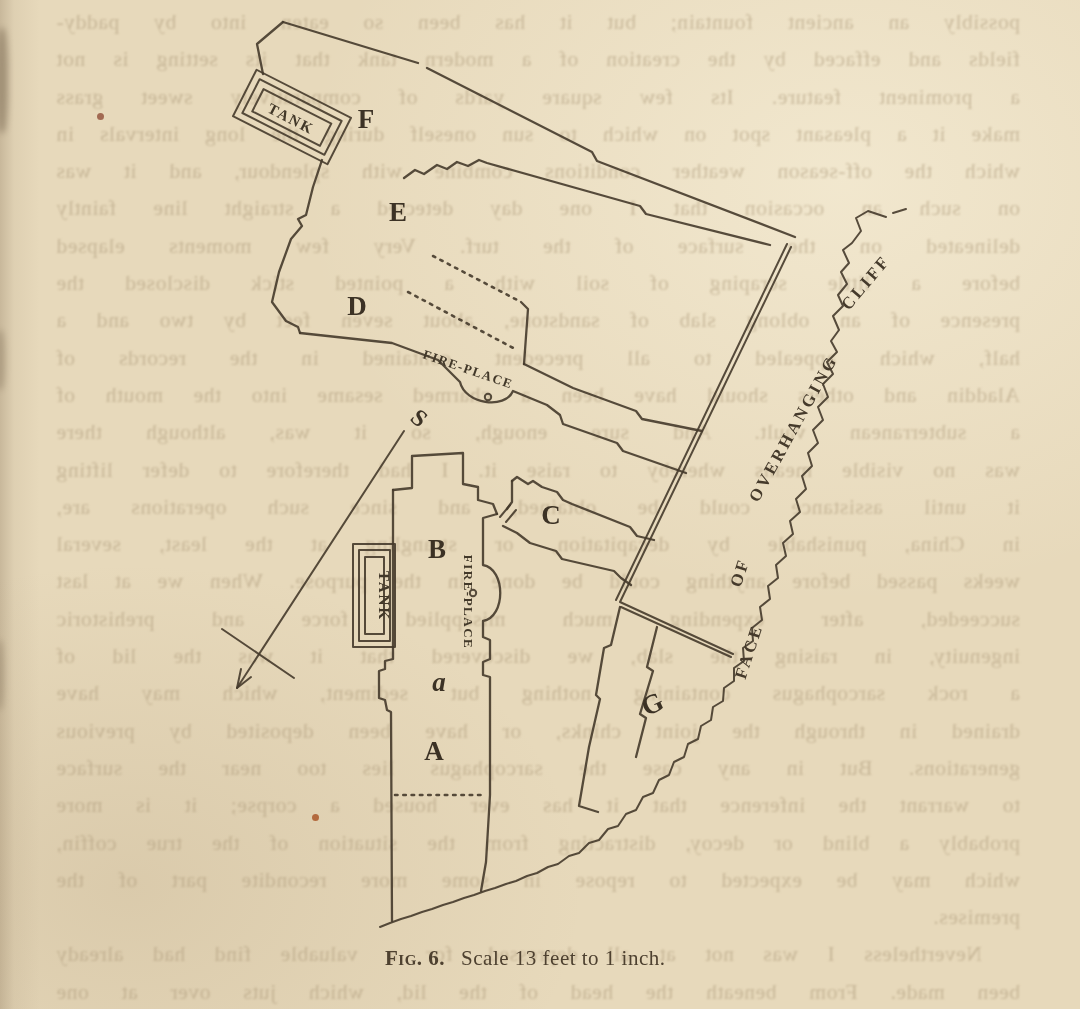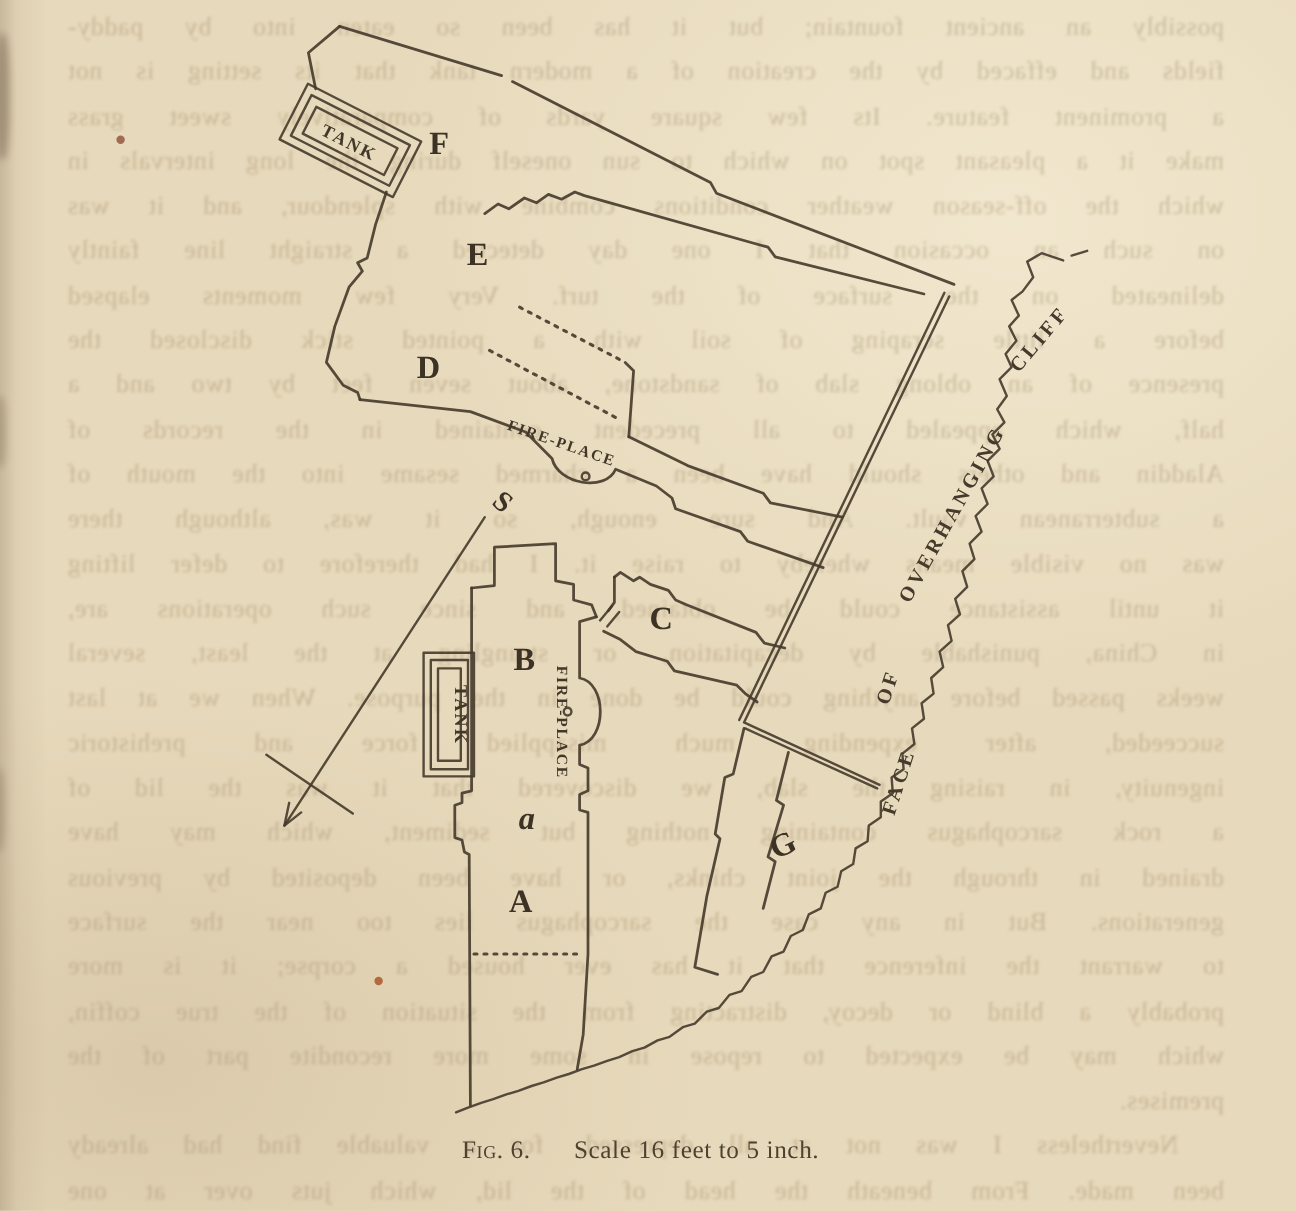--- a/index.html
+++ b/index.html
@@ -29,21 +29,21 @@
   .dash{fill:none;stroke:#453a2b;stroke-width:2.6;stroke-linecap:round;stroke-dasharray:2.5,5.8;opacity:.9;}
   .lbl{fill:#3c3225;font-weight:bold;font-size:27px;}
   .lbl-i{fill:#3c3225;font-style:italic;font-weight:bold;font-size:27px;}
   .small-cap{fill:#423829;font-weight:bold;font-size:13px;letter-spacing:1.5px;}
   .tanktxt{fill:#423829;font-weight:bold;font-size:15px;letter-spacing:2px;}
   .clifftxt{fill:#453a2b;font-weight:bold;font-size:17px;letter-spacing:3px;}
   text{font-family:"Liberation Serif", serif;}
   
   #caption{position:absolute;left:385px;top:946px;color:#4e4130;
            font-size:21px;letter-spacing:.5px;white-space:nowrap;}
-  #caption .figno{font-variant:small-caps;margin-right:36px;}
+  #caption .figno{font-variant:small-caps;margin-right:16px;font-weight:bold;}
   
   .smudge{position:absolute;background:#6f5e47;filter:blur(3px);opacity:.45;border-radius:40%;}
   .speck{position:absolute;border-radius:50%;filter:blur(.6px);}
 </style>
 </head>
 <body>
 
 <div id="page">
 
   <div id="ghost">
@@ -154,16 +154,16 @@
     <text class="small-cap" transform="translate(422,358) rotate(19)" x="0" y="0">FIRE-PLACE</text>
     <text class="small-cap" text-anchor="middle" transform="translate(464,602) rotate(90)" x="0" y="0">FIRE-PLACE</text>
 
     <text class="clifftxt" text-anchor="middle" transform="translate(754,653) rotate(-72)" x="0" y="0">FACE</text>
     <text class="clifftxt" text-anchor="middle" transform="translate(745,574) rotate(-72)" x="0" y="0">OF</text>
     <text class="clifftxt" text-anchor="middle" transform="translate(798,431) rotate(-61)" x="0" y="0">OVERHANGING</text>
     <text class="clifftxt" text-anchor="middle" transform="translate(870,286) rotate(-50)" x="0" y="0">CLIFF</text>
   </svg>
 
   <div id="caption">
-    <span class="figno">Fig. 6.</span><span>Scale 16 feet to 5 inch.</span>
+    <span class="figno">Fig. 6.</span><span>Scale 13 feet to 1 inch.</span>
   </div>
 
 </div>
 
 </body></html>

